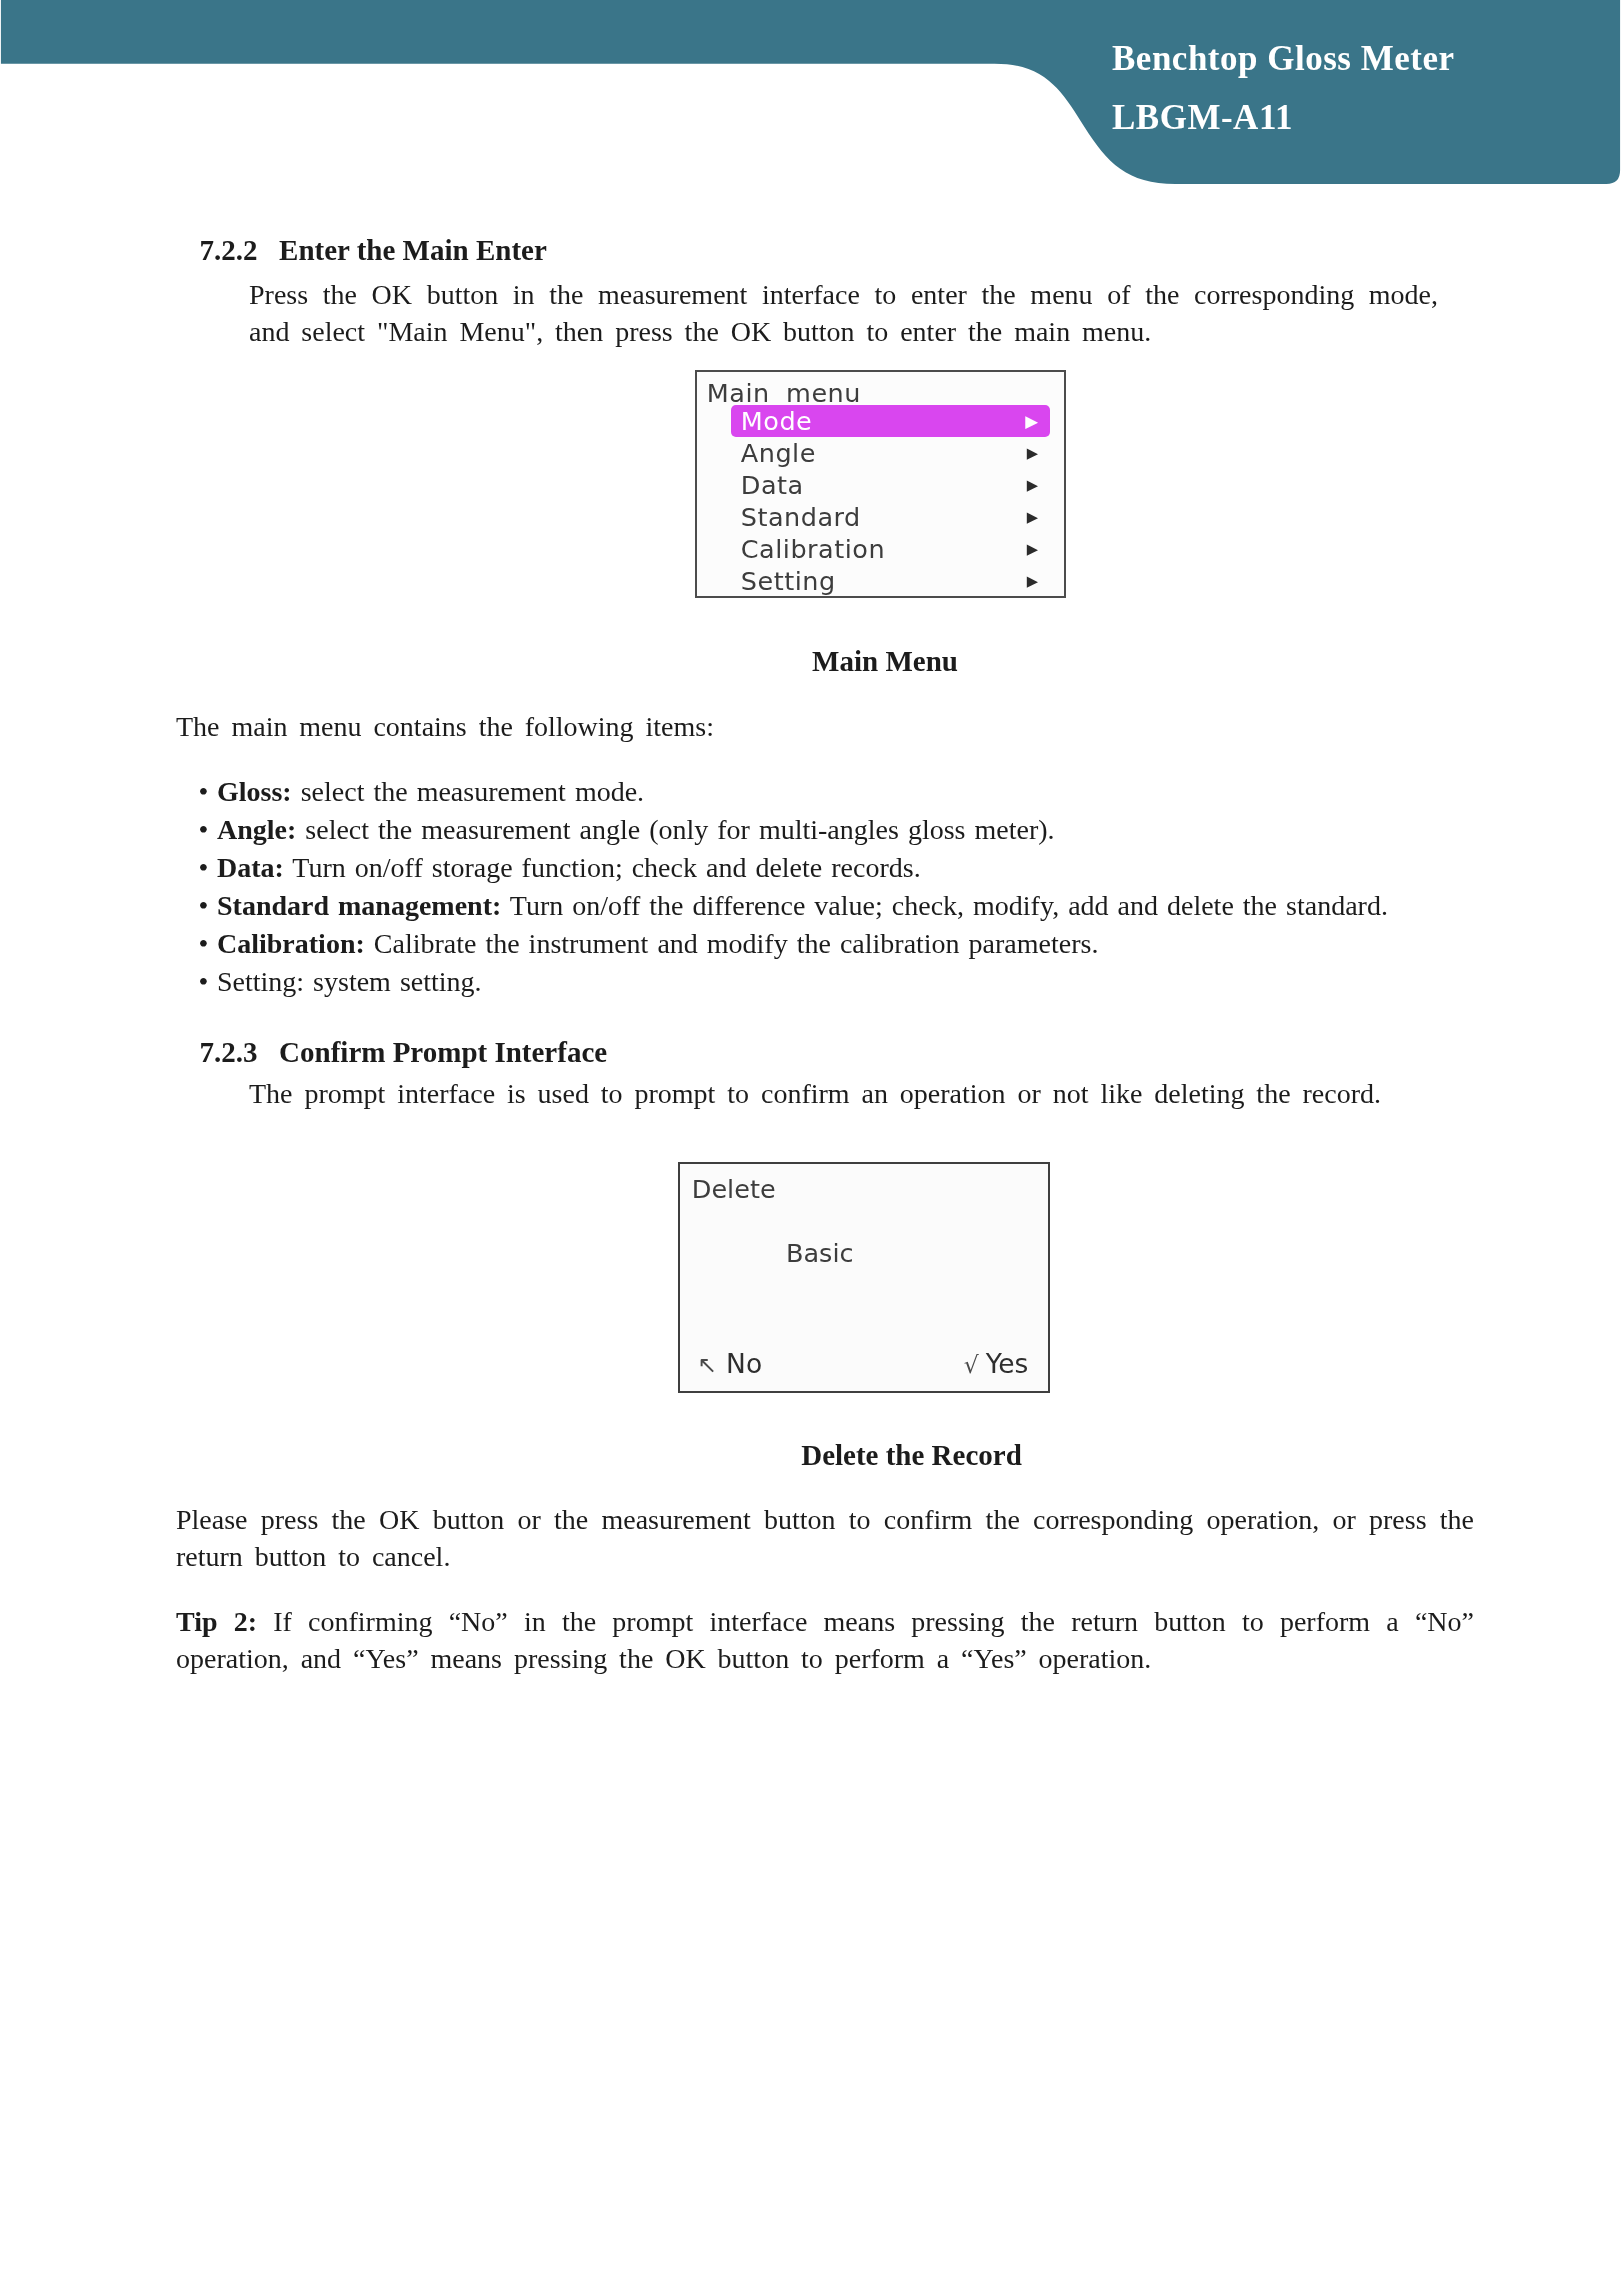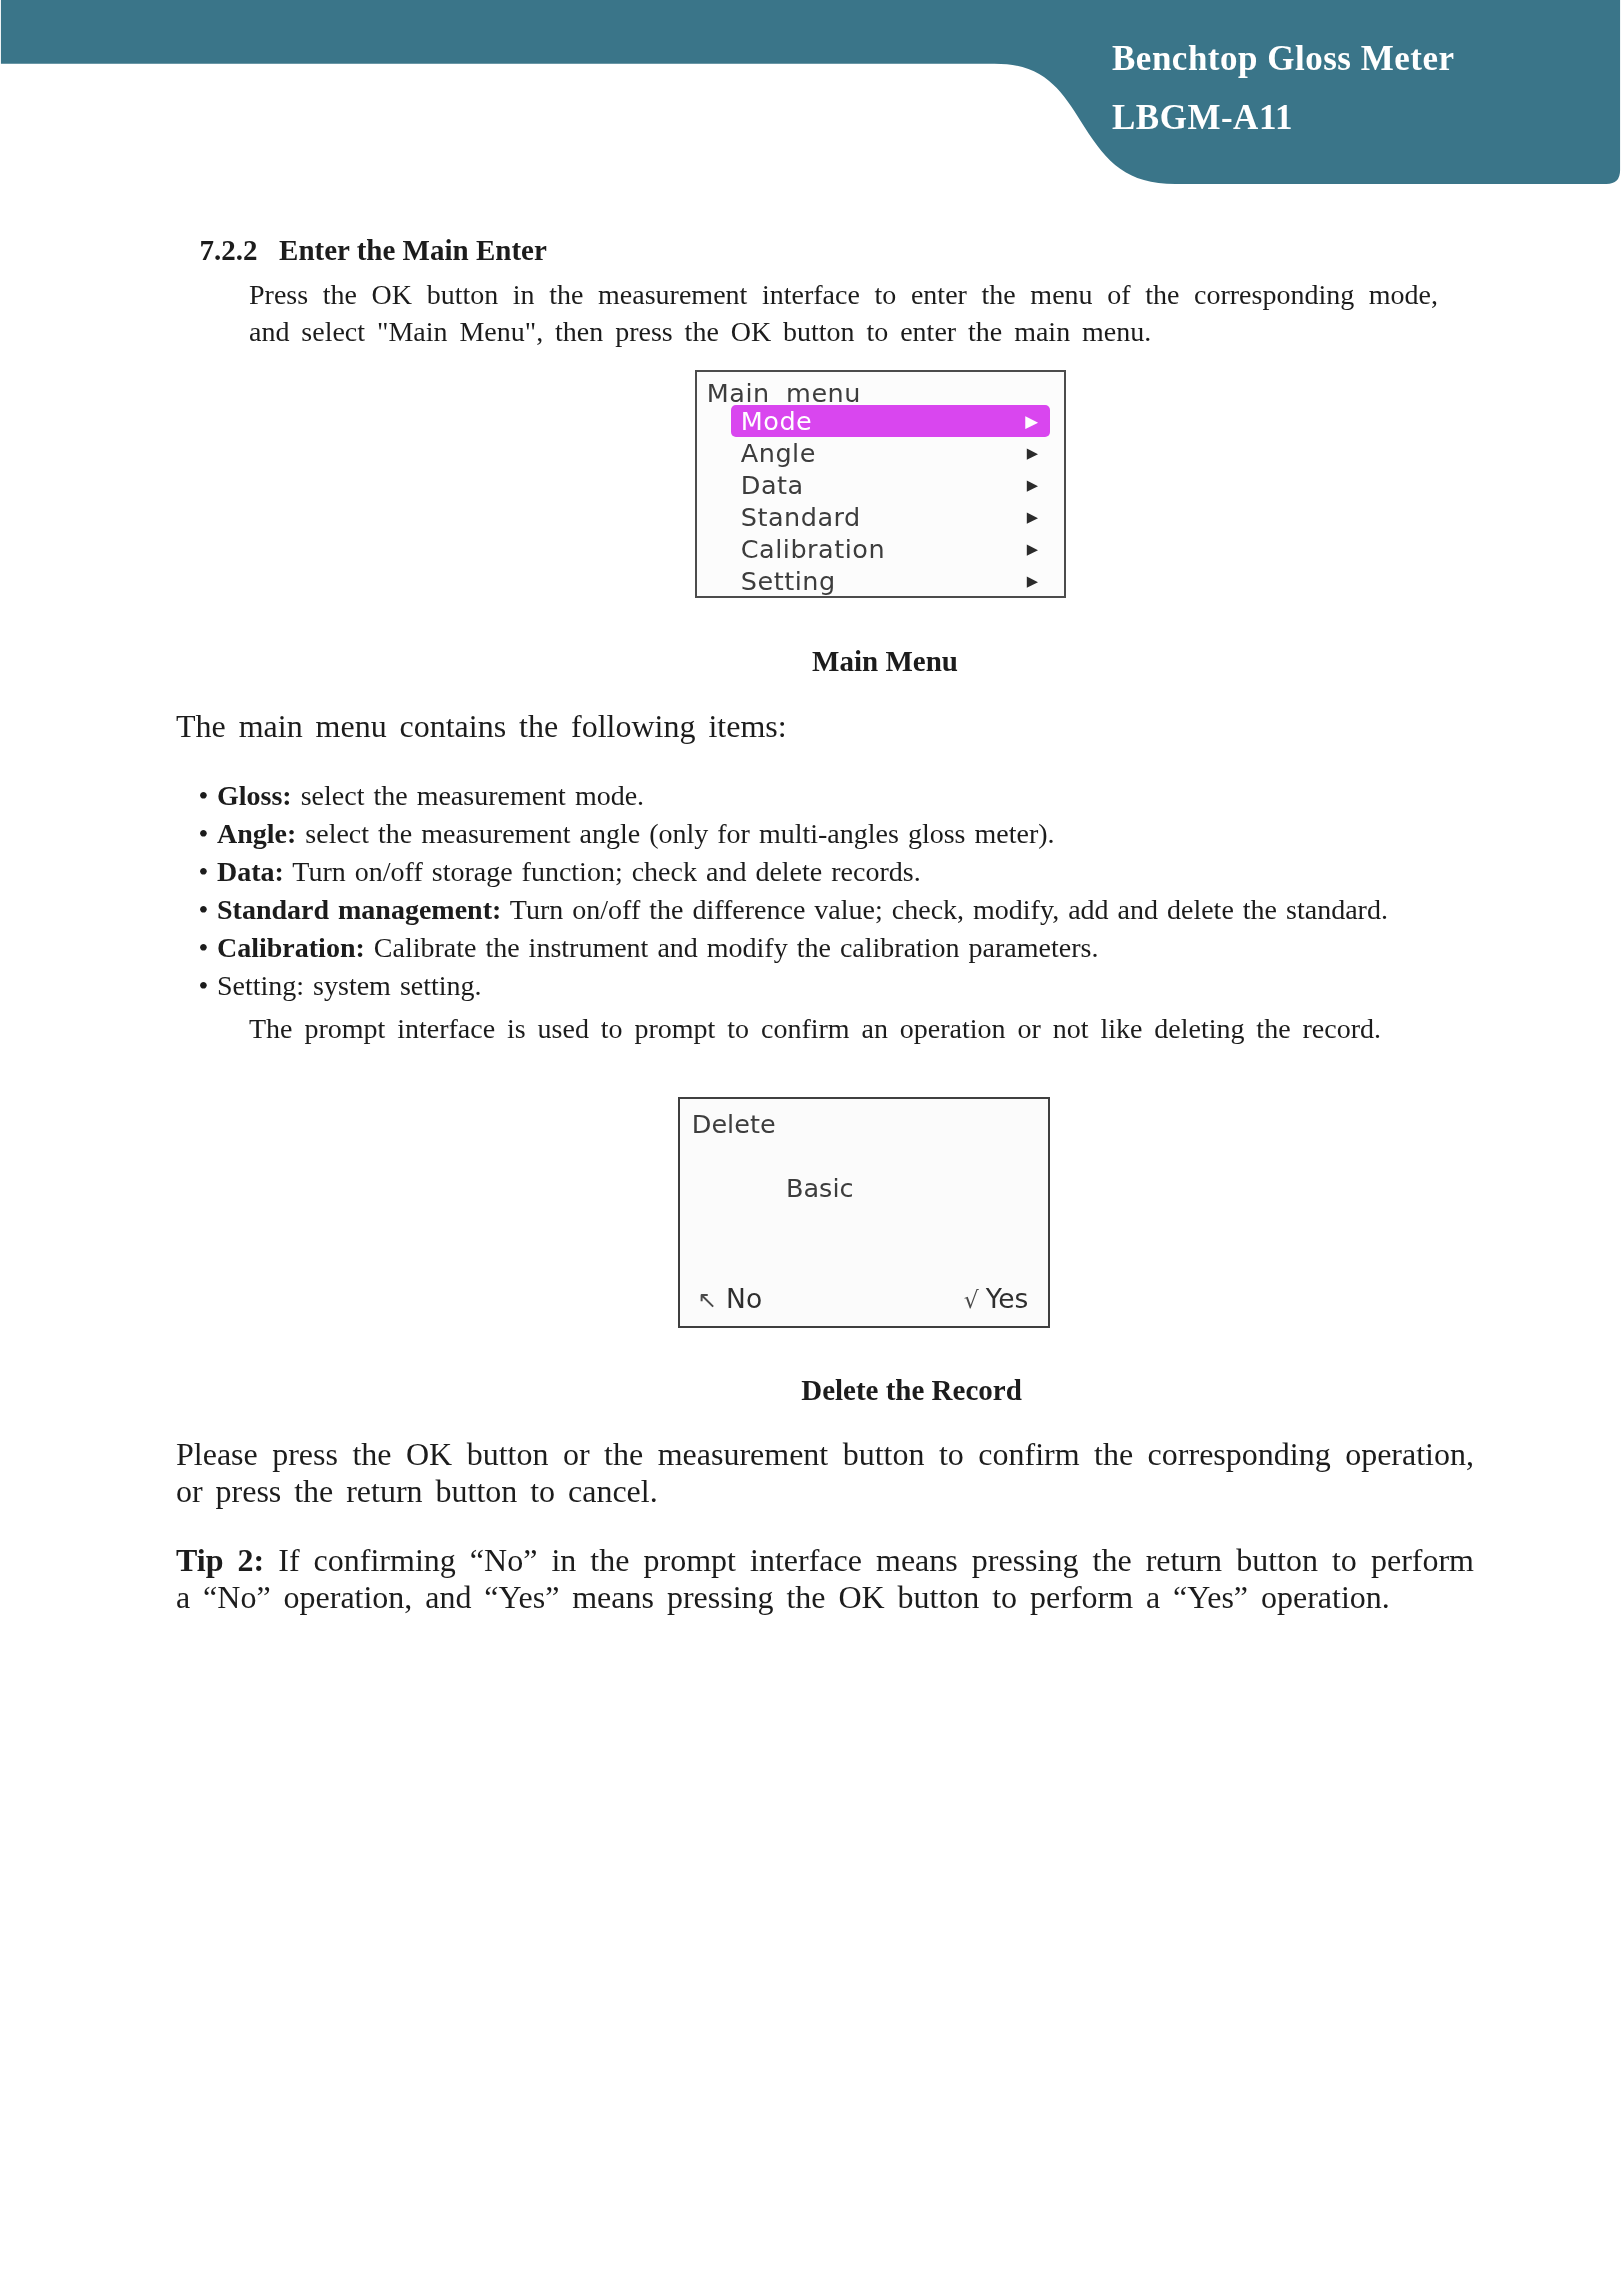--- a/index.html
+++ b/index.html
@@ -32,21 +32,21 @@
   .sec-num{margin-left:23.5px;}
   .sec-title{margin-left:21.6px;}
 
   .ind-para{
     margin:7.8px 36px 0 73px;
     font-size:28px;line-height:37px;
     text-align:justify;word-spacing:4.9px;
   }
   .para{
     margin-top:29px;
-    font-size:32px;line-height:37px;
+    font-size:28px;line-height:37px;
     text-align:justify;word-spacing:4.9px;
   }
   .tip-para{margin-top:26.5px;}
 
   
   .lcd{
     box-sizing:border-box;background:#fcfcfc;position:relative;
     font-family:"DejaVu Sans", sans-serif;color:#3d3d3d;
   }
   .menu-screen{
@@ -171,20 +171,24 @@
 
     <ul class="bullets">
       <li><span class="b">Gloss:</span><span> select the measurement mode.</span></li>
       <li><span class="b">Angle:</span><span> select the measurement angle (only for multi-angles gloss meter).</span></li>
       <li><span class="b">Data:</span><span> Turn on/off storage function; check and delete records.</span></li>
       <li><span class="b">Standard management:</span><span> Turn on/off the difference value; check, modify, add and delete the standard.</span></li>
       <li><span class="b">Calibration:</span><span> Calibrate the instrument and modify the calibration parameters.</span></li>
       <li><span class="b"></span><span>Setting: system setting.</span></li>
     </ul>
 
+    <h3 class="section-heading" style="margin-top:34px;">
+      <span class="sec-num">7.2.3</span>
+      <span class="sec-title">Confirm Prompt Interface</span>
+    </h3>
     <p class="ind-para" style="margin-top:4.9px;">The prompt interface is used to prompt to confirm an operation or not like deleting the record.</p>
 
     <div class="lcd delete-screen">
       <div class="delete-title">Delete</div>
       <div class="delete-subject">Basic</div>
       <div class="delete-actions">
         <span>
           <span class="no-arrow">↖</span><span>No</span>
         </span>
         <span>

